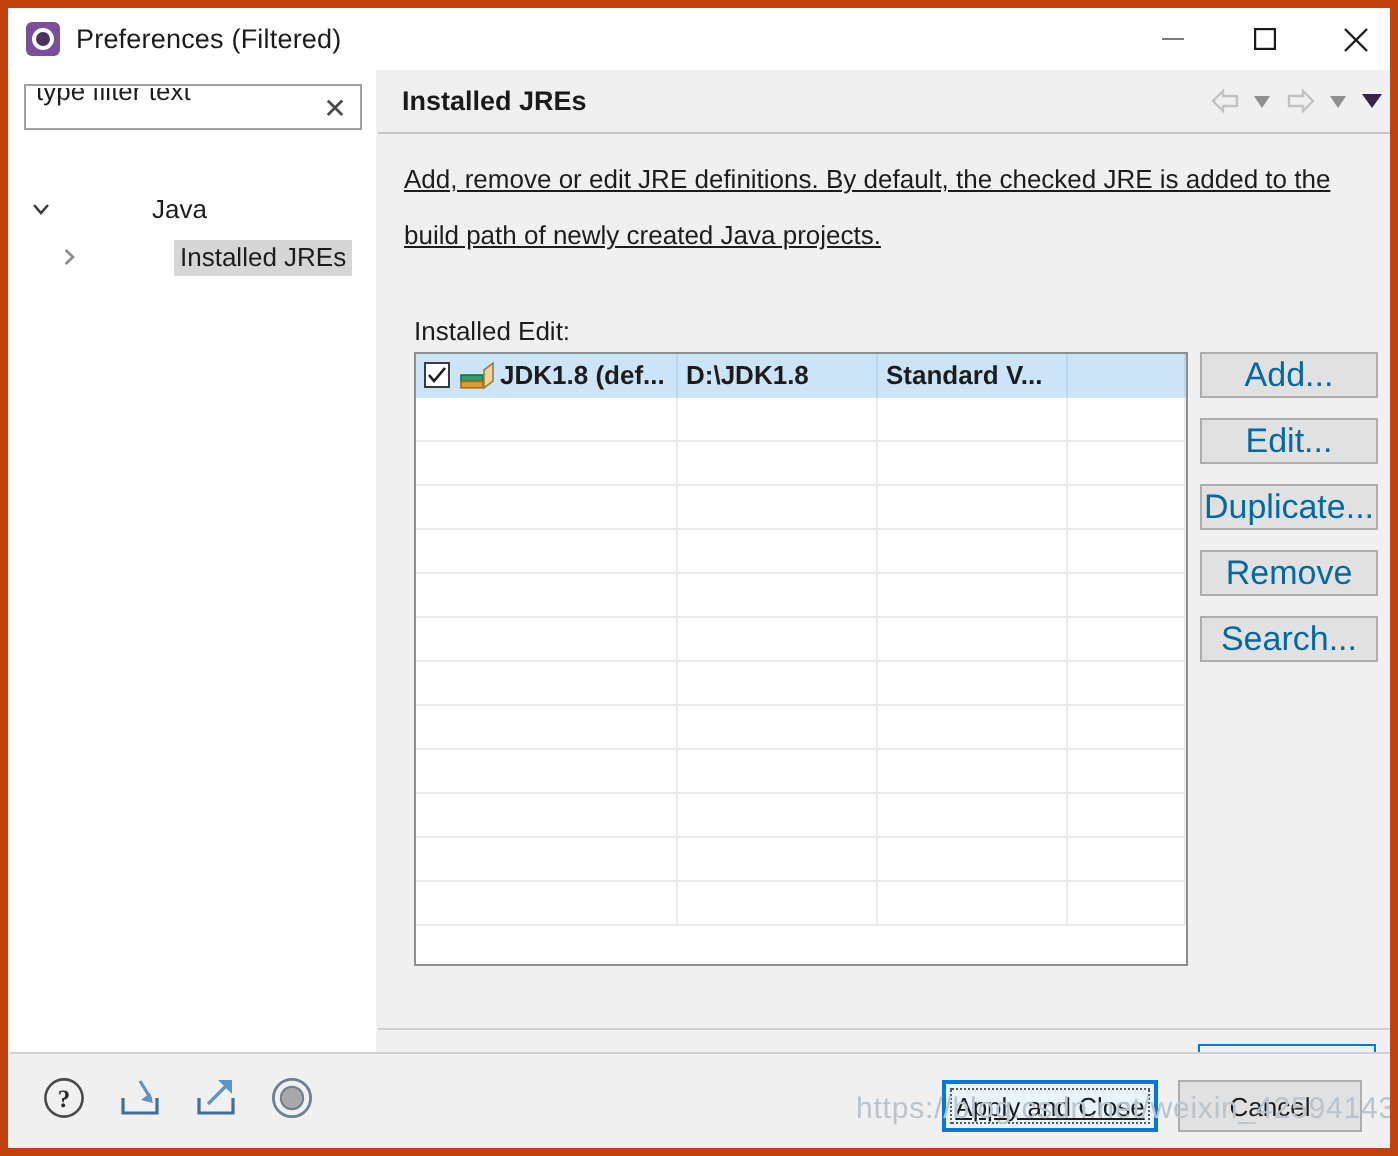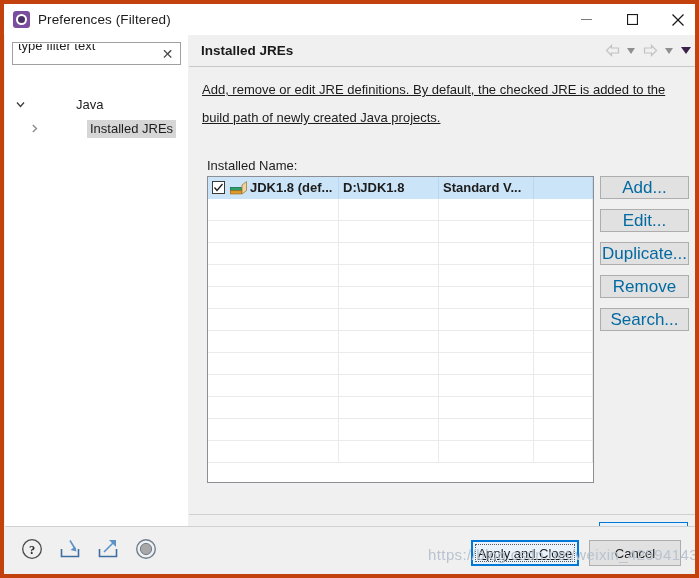--- a/index.html
+++ b/index.html
@@ -354,21 +354,21 @@
         <span class="nav-tri">
           <svg width="10" height="7" viewBox="0 0 10 7">
               <polygon points="0,0 10,0 5,7" fill="#3b2149"></polygon>
             </svg>
         </span>
       </div>
     </div>
 
     <div id="description">Add, remove or edit JRE definitions. By default, the checked JRE is added to the build path of newly created Java projects.</div>
 
-    <div id="table-label">Installed Name:</div>
+    <div id="table-label">Installed Edit:</div>
 
     <div id="jre-table">
 
       <div class="trow selected">
         <div class="td c0">
           <span class="row-check">
             <svg width="9" height="9" viewBox="0 0 9 9">
                 <polyline points="0.5,4.5 3,7.5 8.5,1" fill="none" stroke="#1c1c1c" stroke-width="1.3"></polyline>
               </svg>
           </span>

